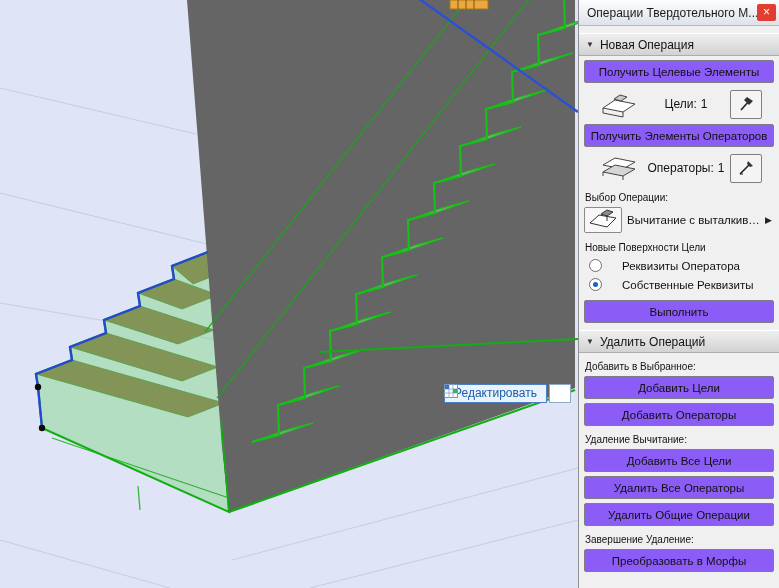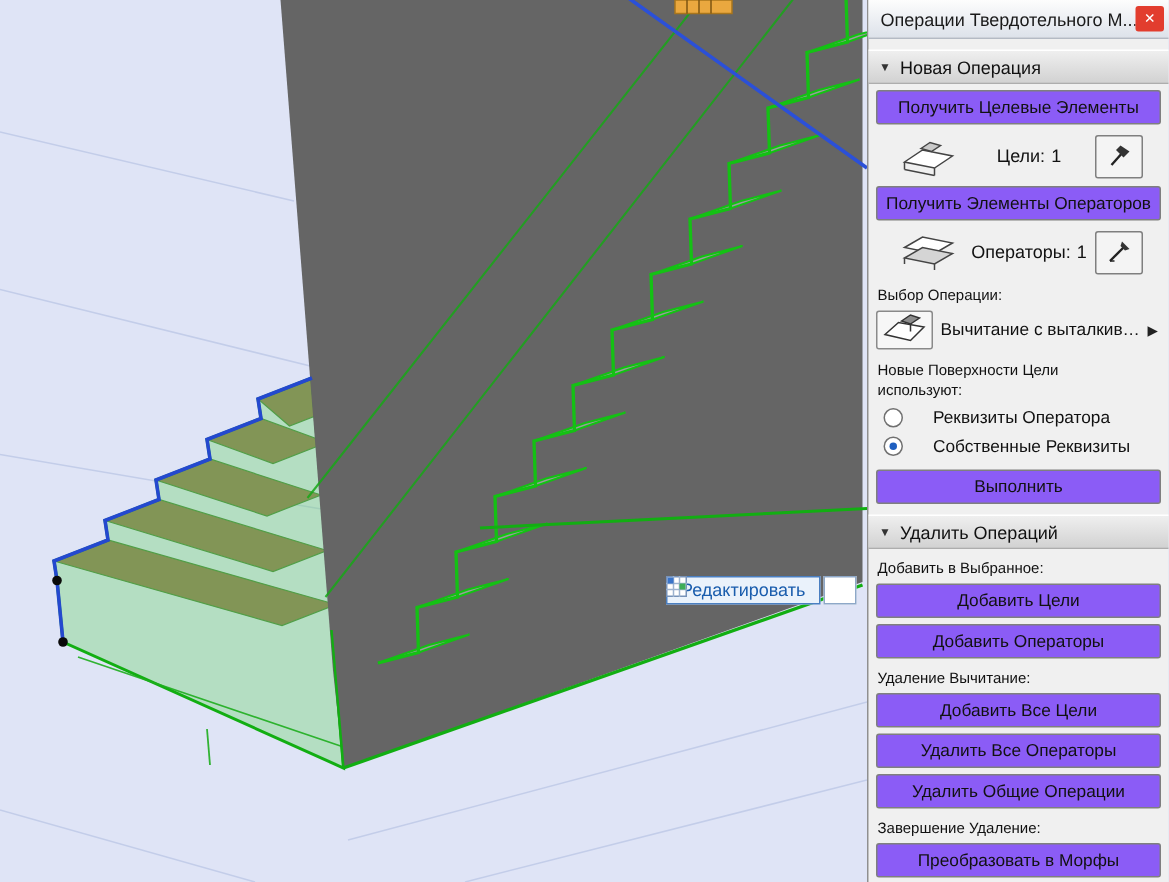--- a/index.html
+++ b/index.html
@@ -202,21 +202,20 @@
         <polygon points="2,14 11,6 28,9 19,18" fill="#ffffff" stroke="#333"></polygon>
         <polygon points="13,5 19,1 25,3 19,7" fill="#8c8c8c" stroke="#333"></polygon>
         <line x1="19" y1="7" x2="19" y2="12" stroke="#333"></line>
       </svg>
     </div>
     <div class="sel-text">Вычитание с выталкивание...</div>
     <div class="sel-arrow">▶</div>
   </div>
 
   <div class="plain-label">Новые Поверхности Цели</div>
-  <div class="plain-label tight">используют:</div>
 
   <div class="radio-row">
     <span class="radio"></span>
     <span>Реквизиты Оператора</span>
   </div>
   <div class="radio-row">
     <span class="radio checked"></span>
     <span>Собственные Реквизиты</span>
   </div>
 

